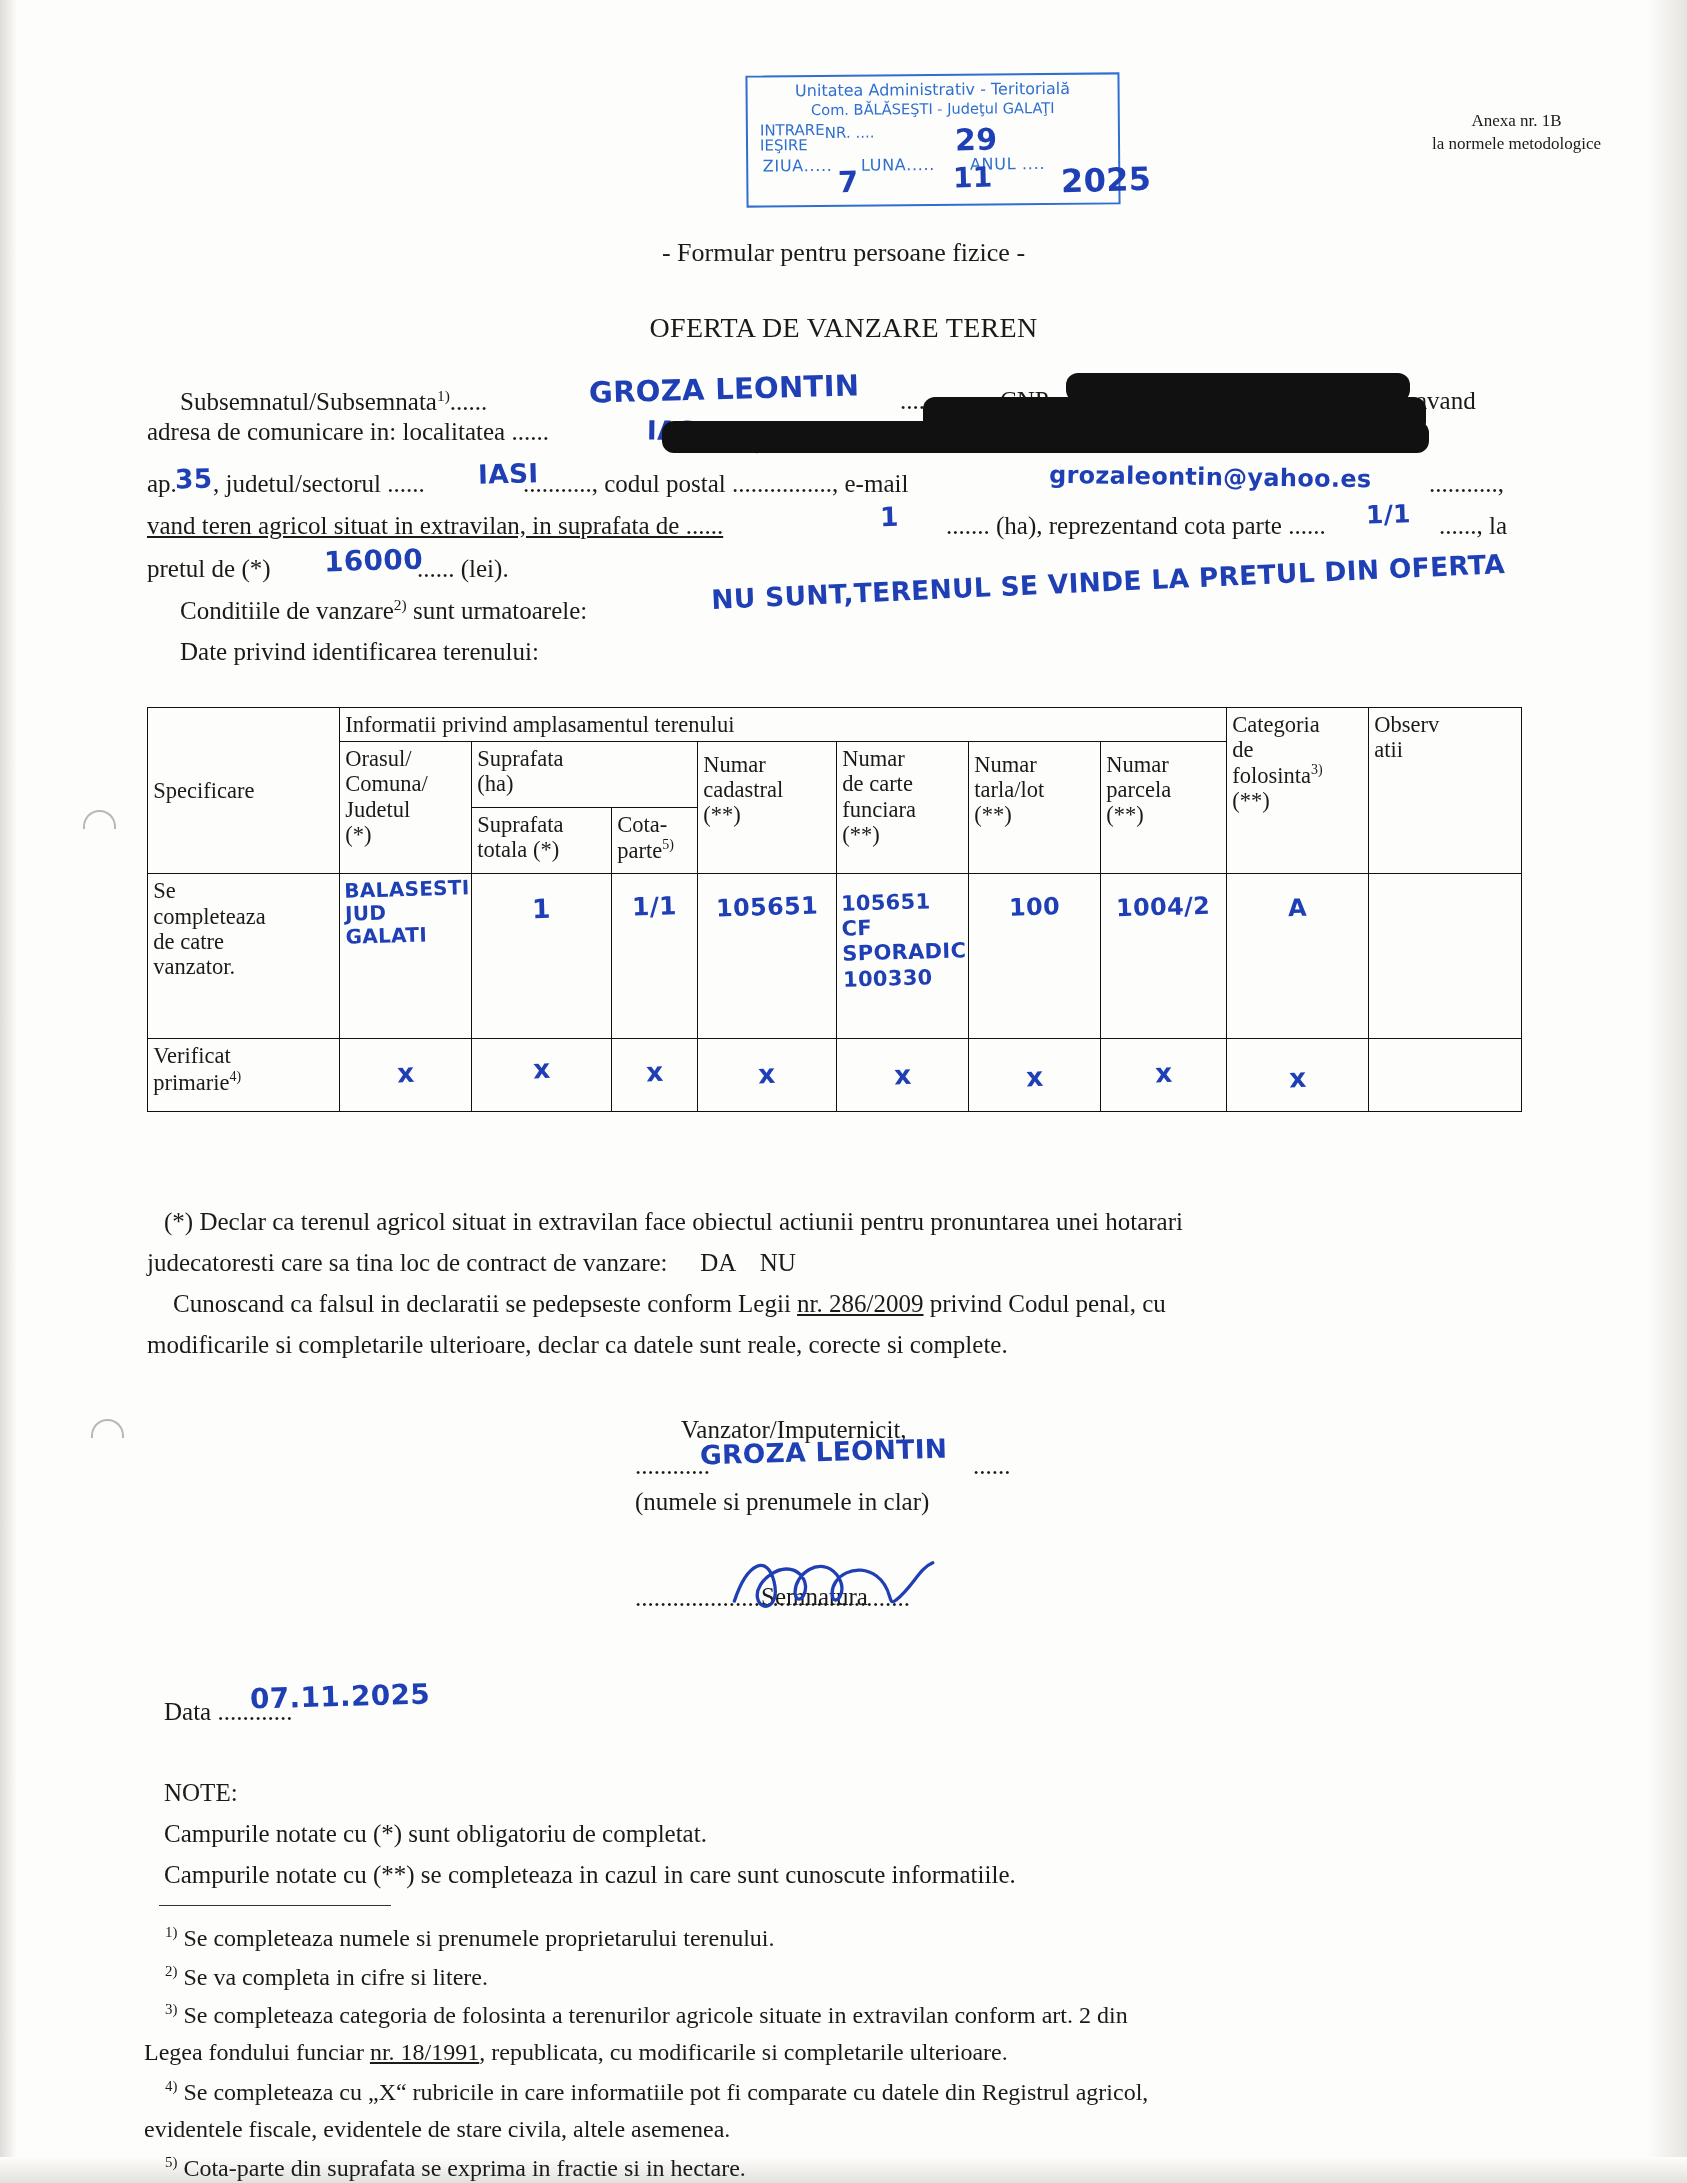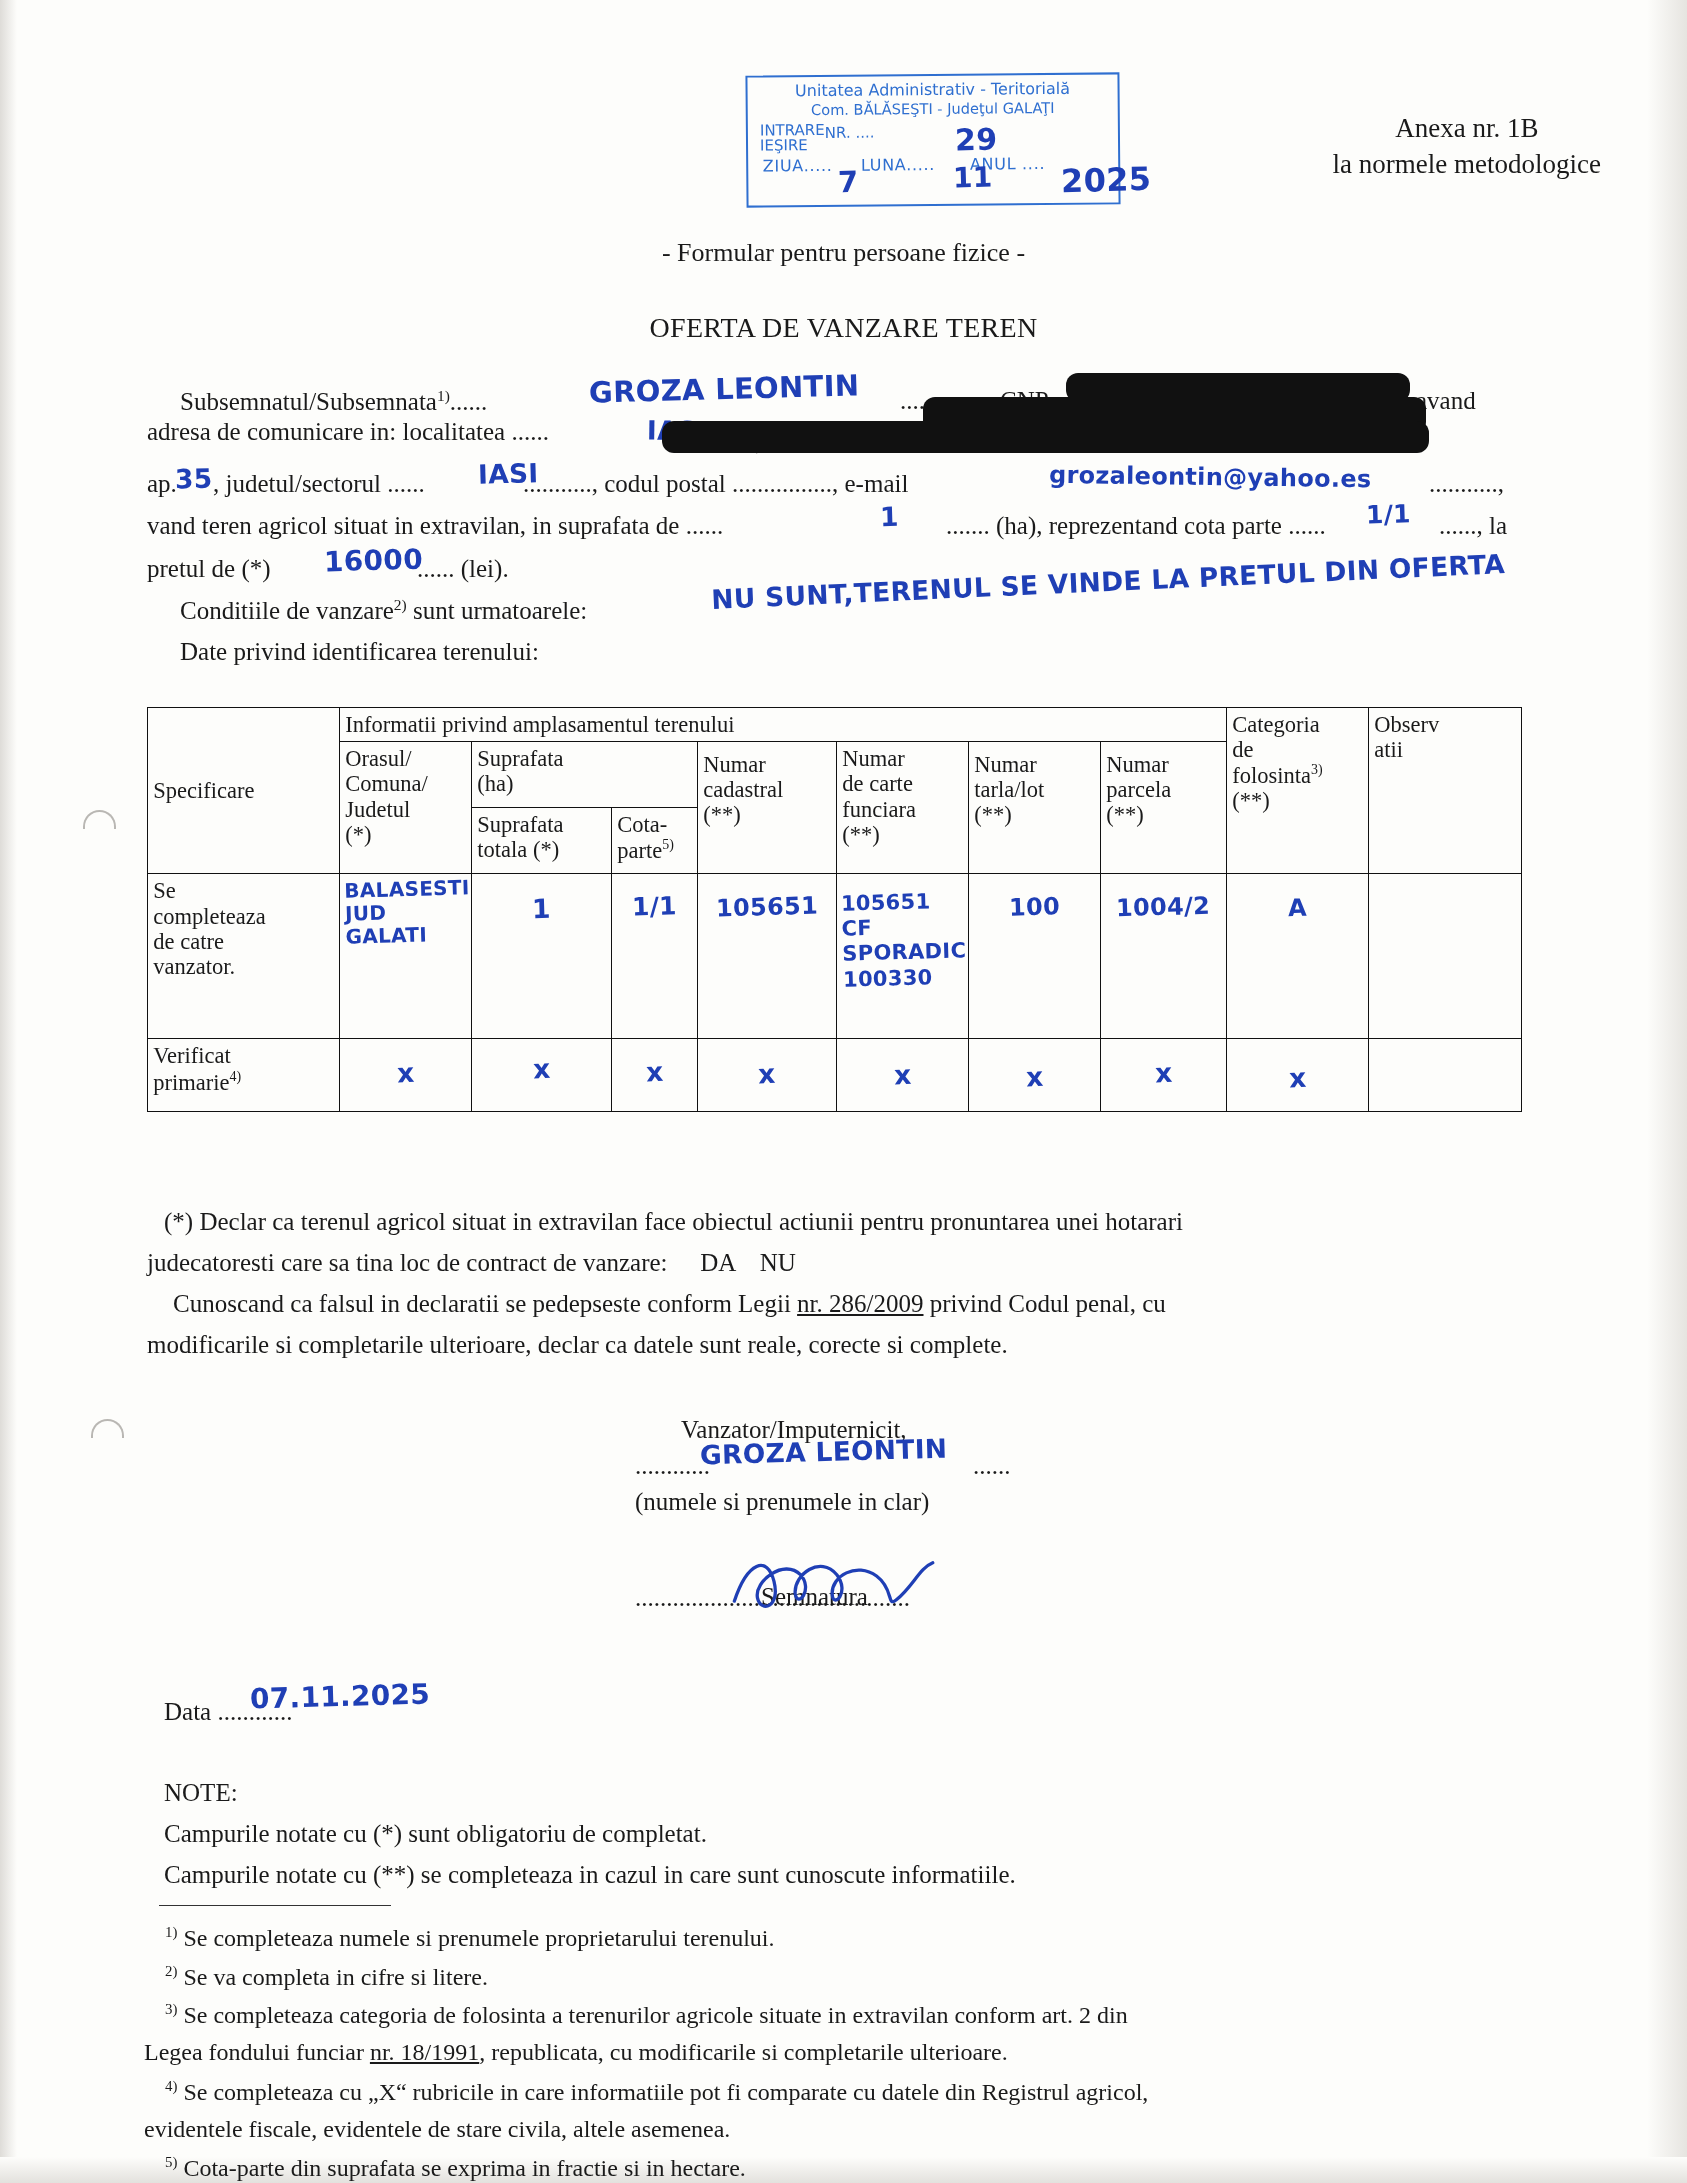--- a/index.html
+++ b/index.html
@@ -73,21 +73,21 @@
   .stamp-hw {
     position: absolute;
     color: #1f3fb5;
     font-family: "DejaVu Sans", sans-serif;
     font-weight: 700;
   }
 
   
   .anexa {
     position: absolute; right: 86px; top: 110px;
-    text-align: center; font-size: 27px; line-height: 1.35;
+    text-align: center; font-size: 17px; line-height: 1.35;
   }
   .center-line { position: absolute; width: 1687px; text-align: center; }
 
   .body-text { font-size: 25px; line-height: 1.0; }
 
   
   table.grid {
     position: absolute;
     left: 147px; top: 707px;
     width: 1375px;
@@ -180,21 +180,21 @@
   <div class="abs body-text" style="left:1416px; top:388px;">avand</div>
 
   <div class="abs body-text" style="left:147px; top:419px;text-align:right;">adresa de comunicare in: localitatea ......</div>
   <div class="abs body-text" style="left:668px; top:429px;">.............., str. </div>
 
   <div class="abs body-text" style="left:147px; top:471px;">ap.</div>
   <div class="abs body-text" style="left:213px; top:471px;">, judetul/sectorul ......</div>
   <div class="abs body-text" style="left:523px; top:471px;">..........., codul postal ................, e-mail </div>
   <div class="abs body-text" style="left:1429px; top:471px;">...........,</div>
 
-  <div class="abs body-text" style="left:147px; top:513px;">vand teren agricol situat in extravilan, in suprafata de ......</div>
+  <div class="abs body-text" style="left:147px; top:513px;text-decoration:underline;">vand teren agricol situat in extravilan, in suprafata de ......</div>
   <div class="abs body-text" style="left:946px; top:513px;">....... (ha), reprezentand cota parte ......</div>
   <div class="abs body-text" style="left:1439px; top:513px;">......, la</div>
 
   <div class="abs body-text" style="left:147px; top:556px;">pretul de (*) </div>
   <div class="abs body-text" style="left:417px; top:556px;">...... (lei).</div>
 
   <div class="abs body-text" style="left:180px; top:597px;">
     <span>Conditiile de vanzare</span><sup>2)</sup><span> sunt urmatoarele: </span>
   </div>
 

